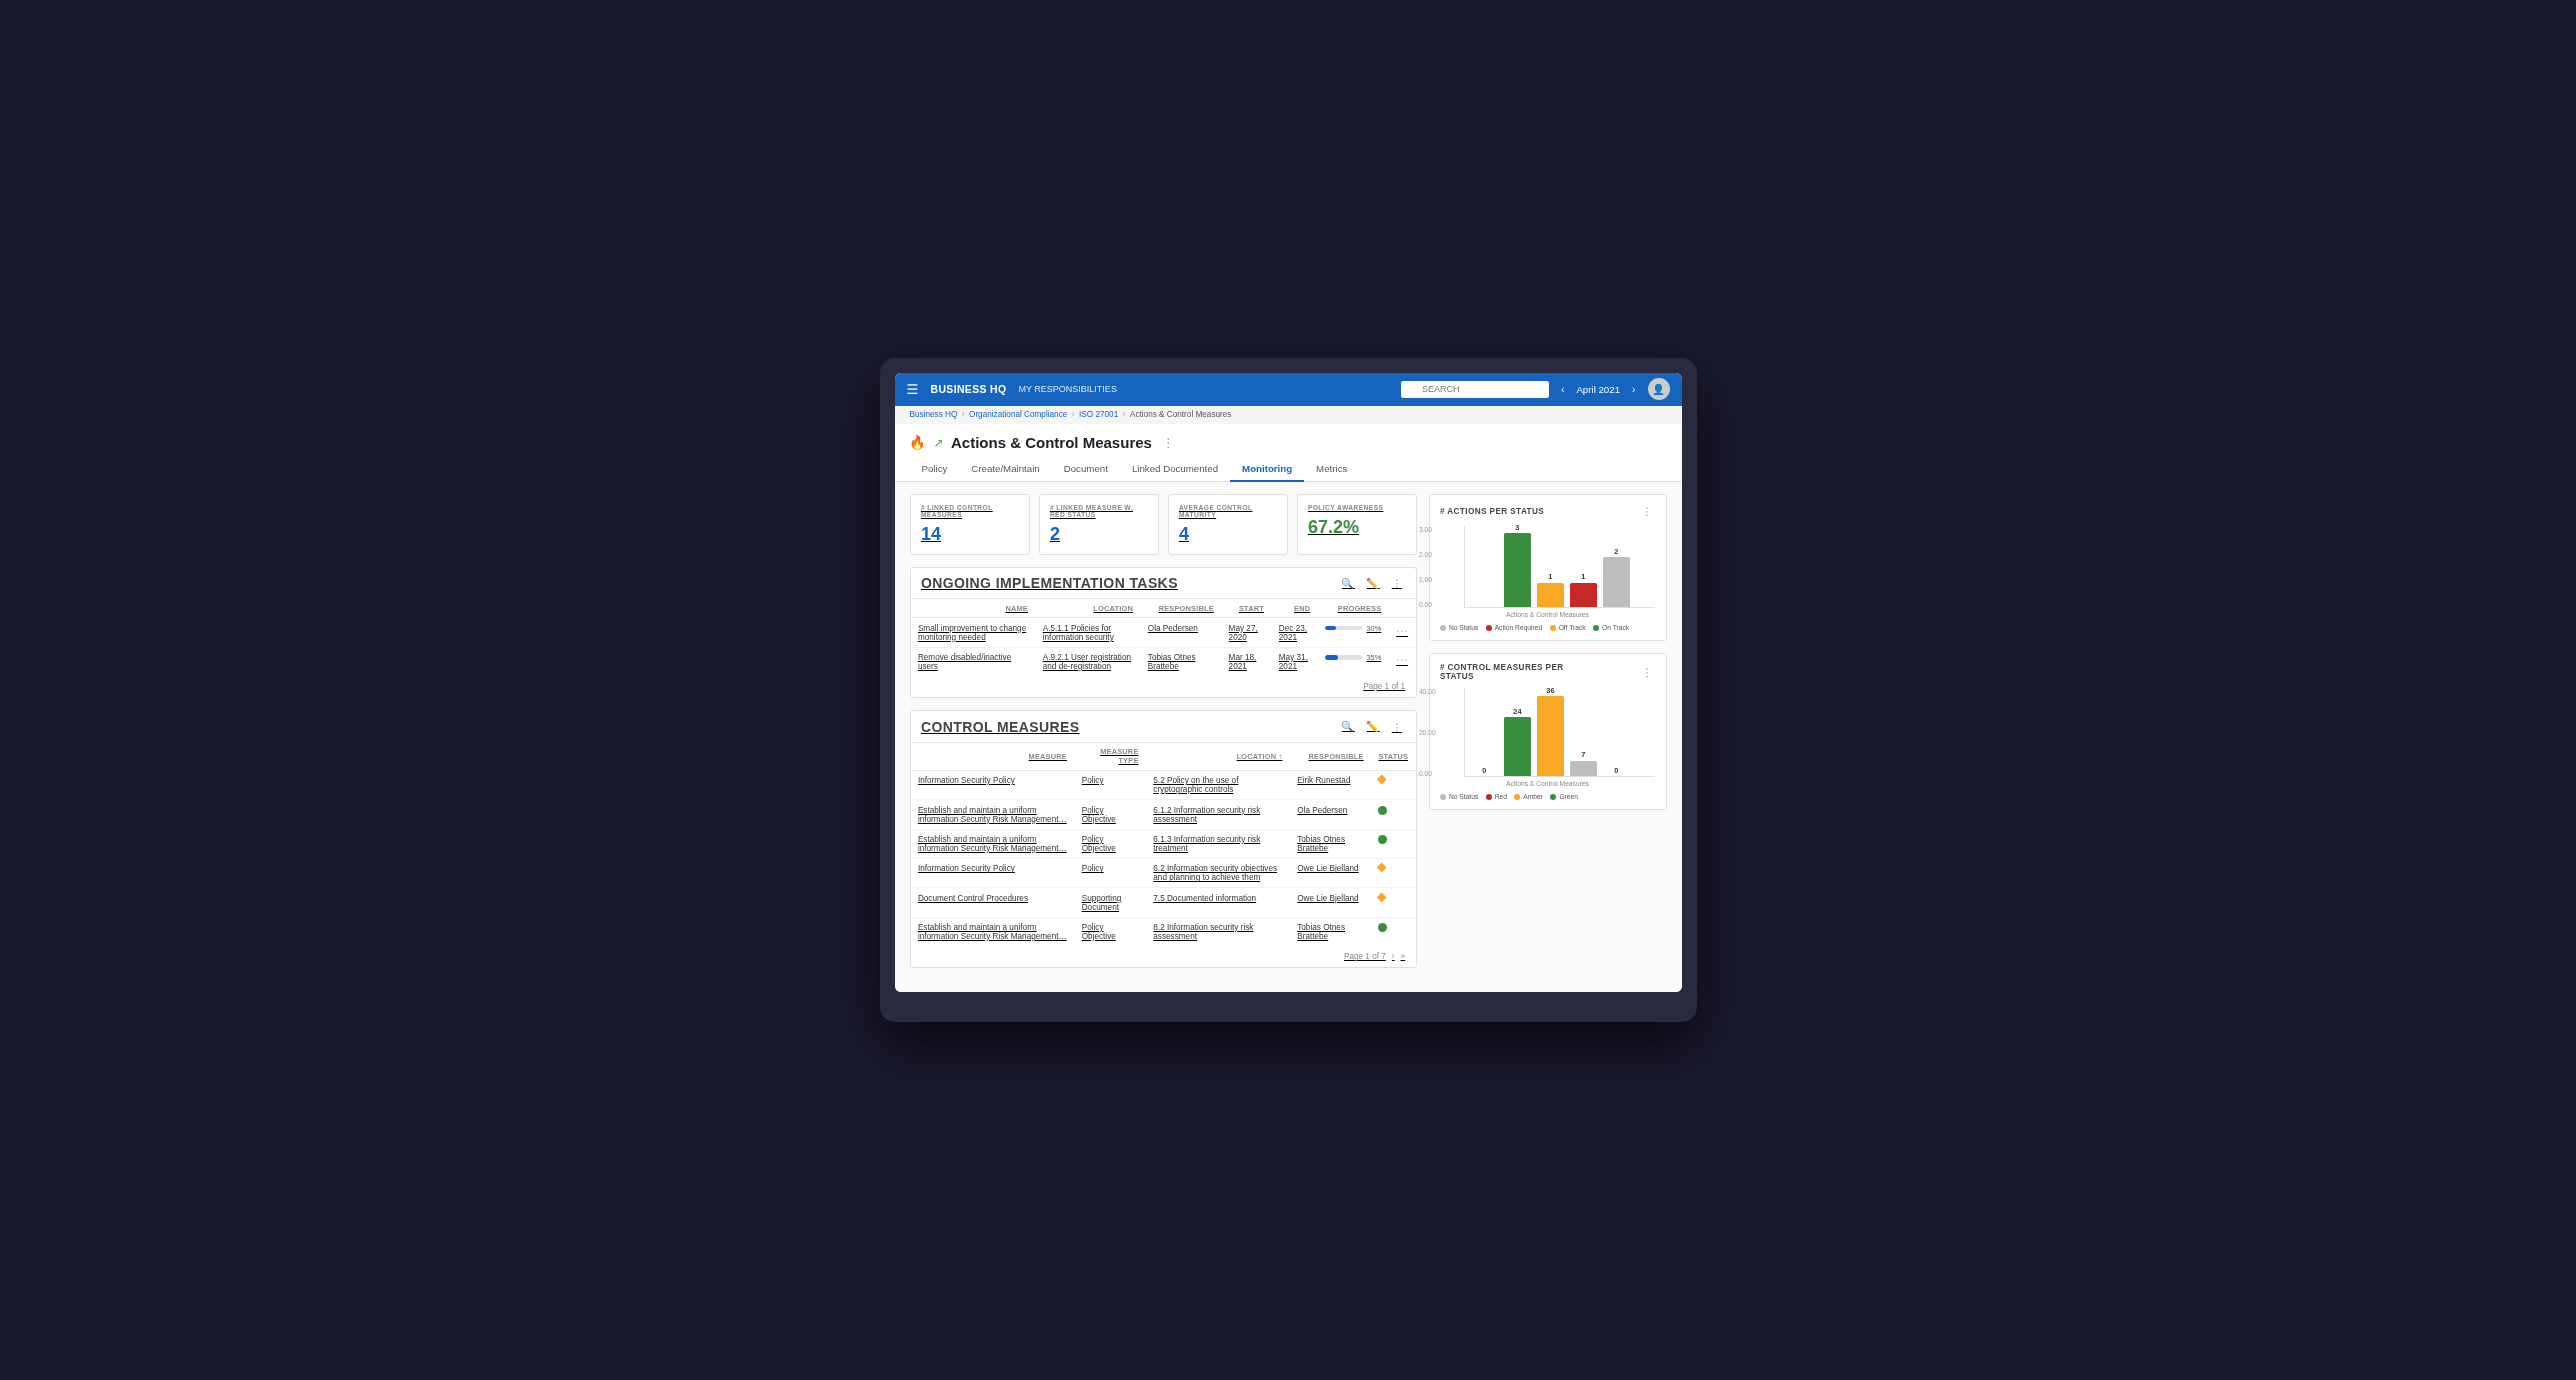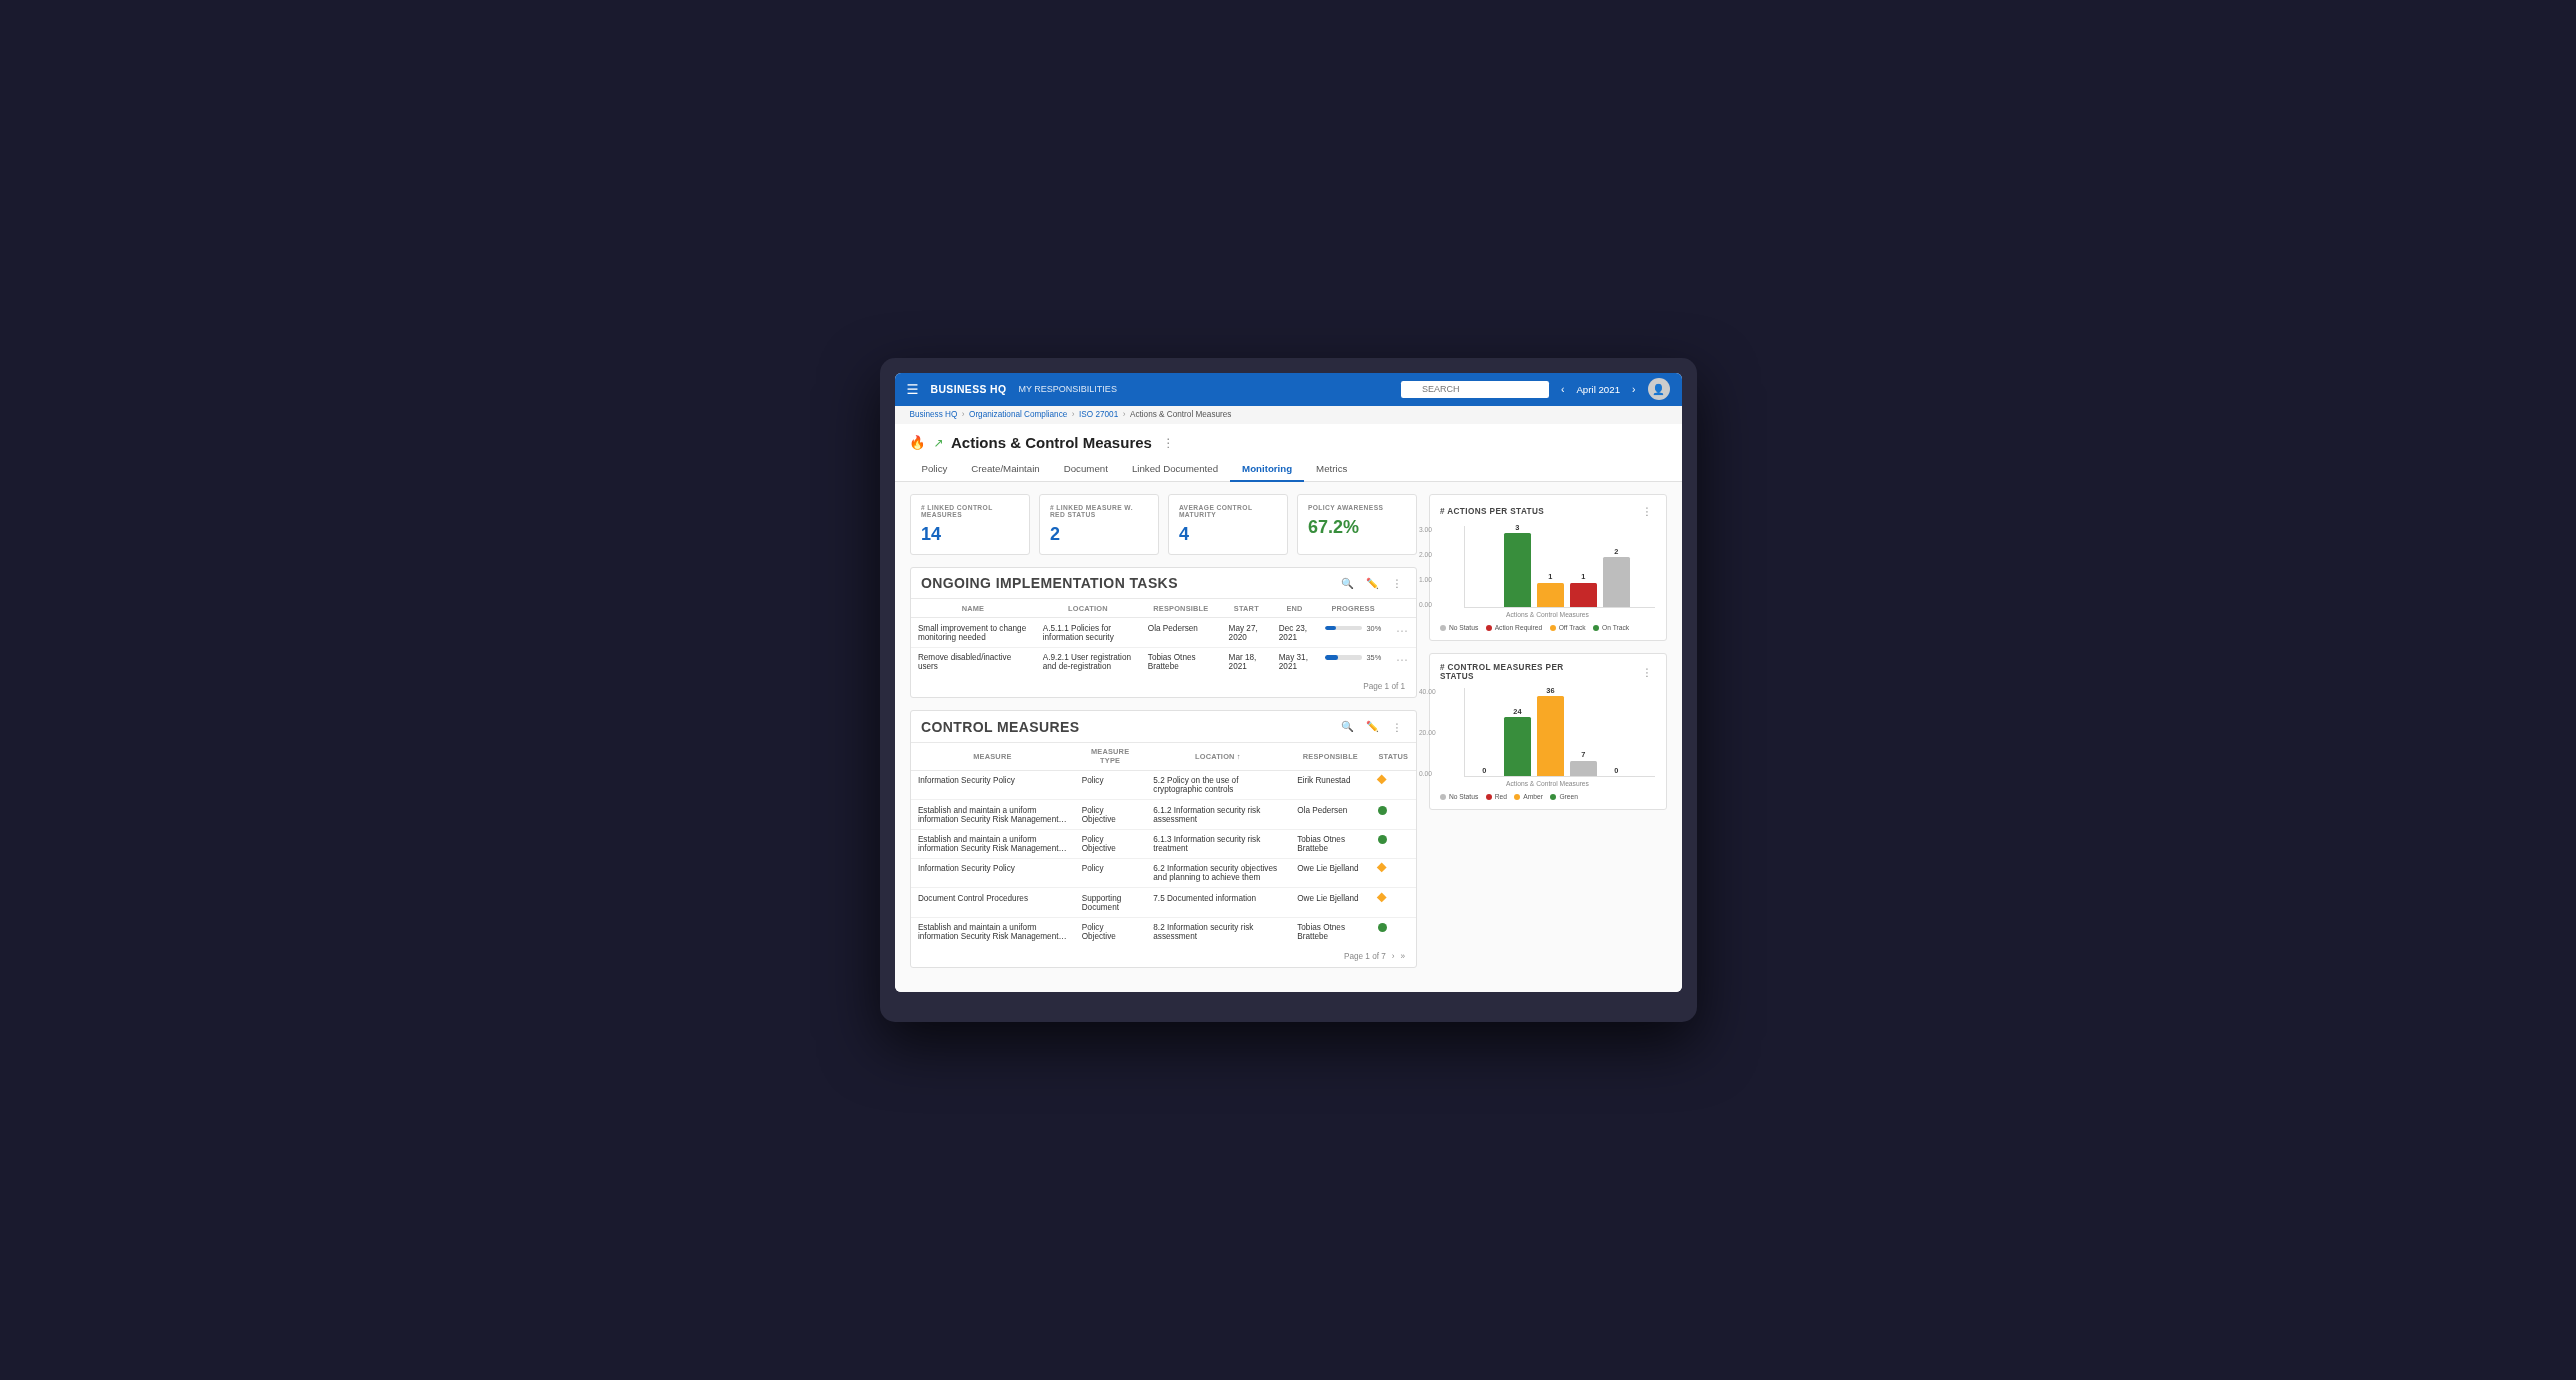--- a/index.html
+++ b/index.html
@@ -106,21 +106,21 @@
       border-bottom-color: #1565c0;
       font-weight: 600;
     }
     
     .main-content {
       display: flex;
       gap: 0;
       padding: 12px 15px;
       background: #fafafa;
     }
-    .left-panel { flex: 1; min-width: 0; }
+    .left-panel { flex: 1; min-width: 0; text-decoration: underline; }
     .right-panel { width: 238px; flex-shrink: 0; margin-left: 12px; }
     
     .stat-cards {
       display: flex;
       gap: 9px;
       margin-bottom: 12px;
     }
     .stat-card {
       flex: 1;
       background: #fff;
@@ -164,21 +164,21 @@
       flex: 1;
     }
     .section-actions { display: flex; gap: 6px; align-items: center; }
     .icon-btn { background: none; border: none; cursor: pointer; color: #888; font-size: 10.4px; padding: 1.5px 3px; }
     
     .data-table { width: 100%; border-collapse: collapse; }
     .data-table th {
       font-size: 7.4px;
       font-weight: 700;
       color: #888;
-      text-align: center;
+      text-align: right;
       padding: 4.5px 7.4px;
       border-bottom: 0.7px solid #e8e8e8;
       text-transform: uppercase;
       letter-spacing: 0.2px;
       margin-top: 30px;
     }
     .data-table td {
       font-size: 8.2px;
       color: #333;
       padding: 5.2px 7.4px;

